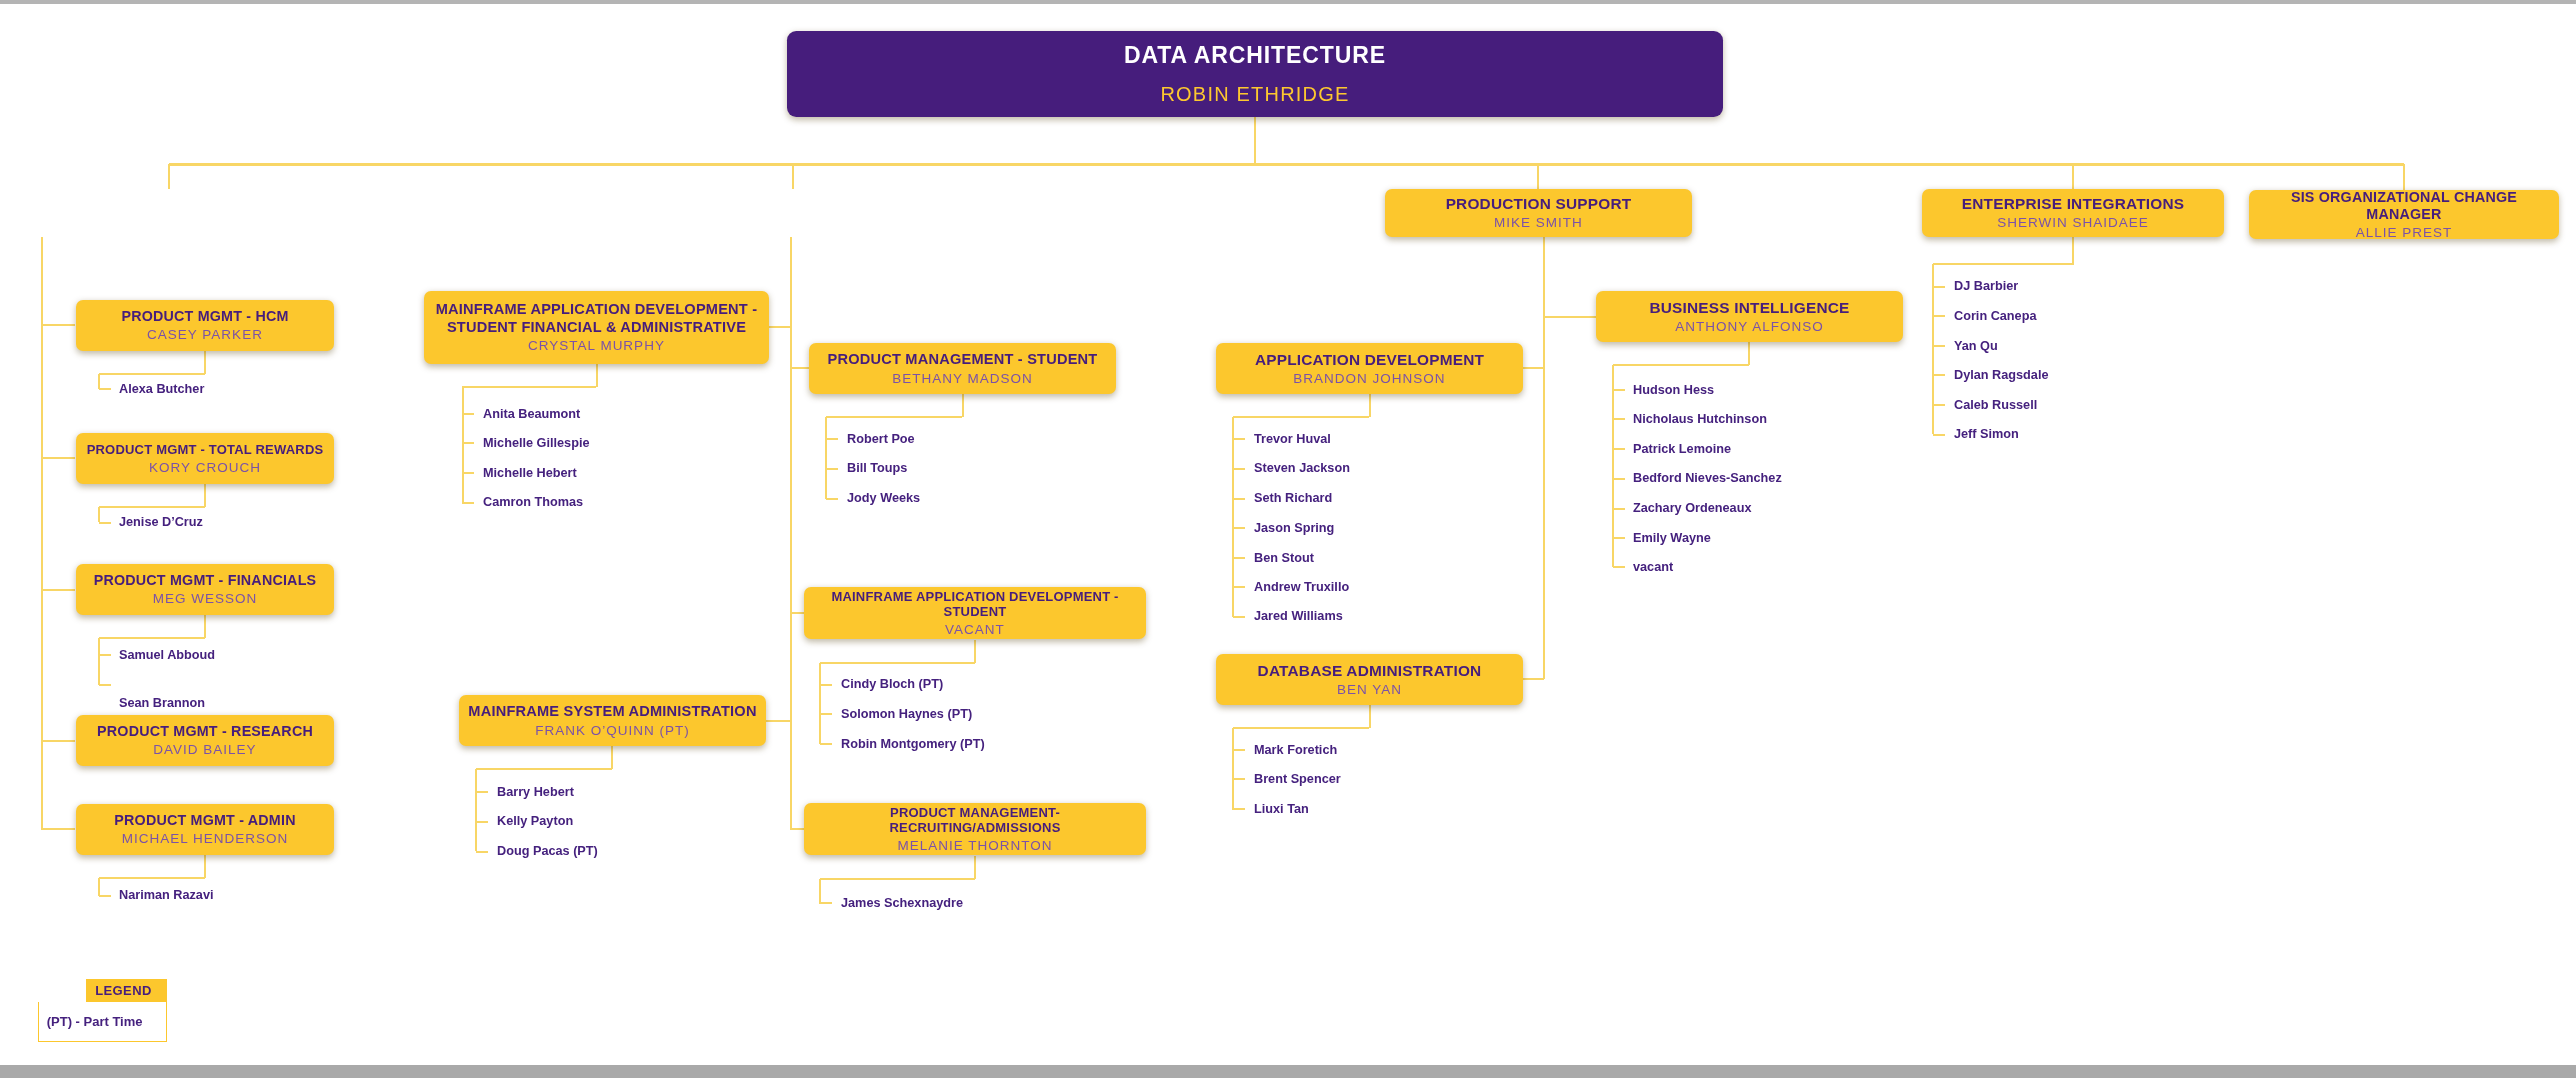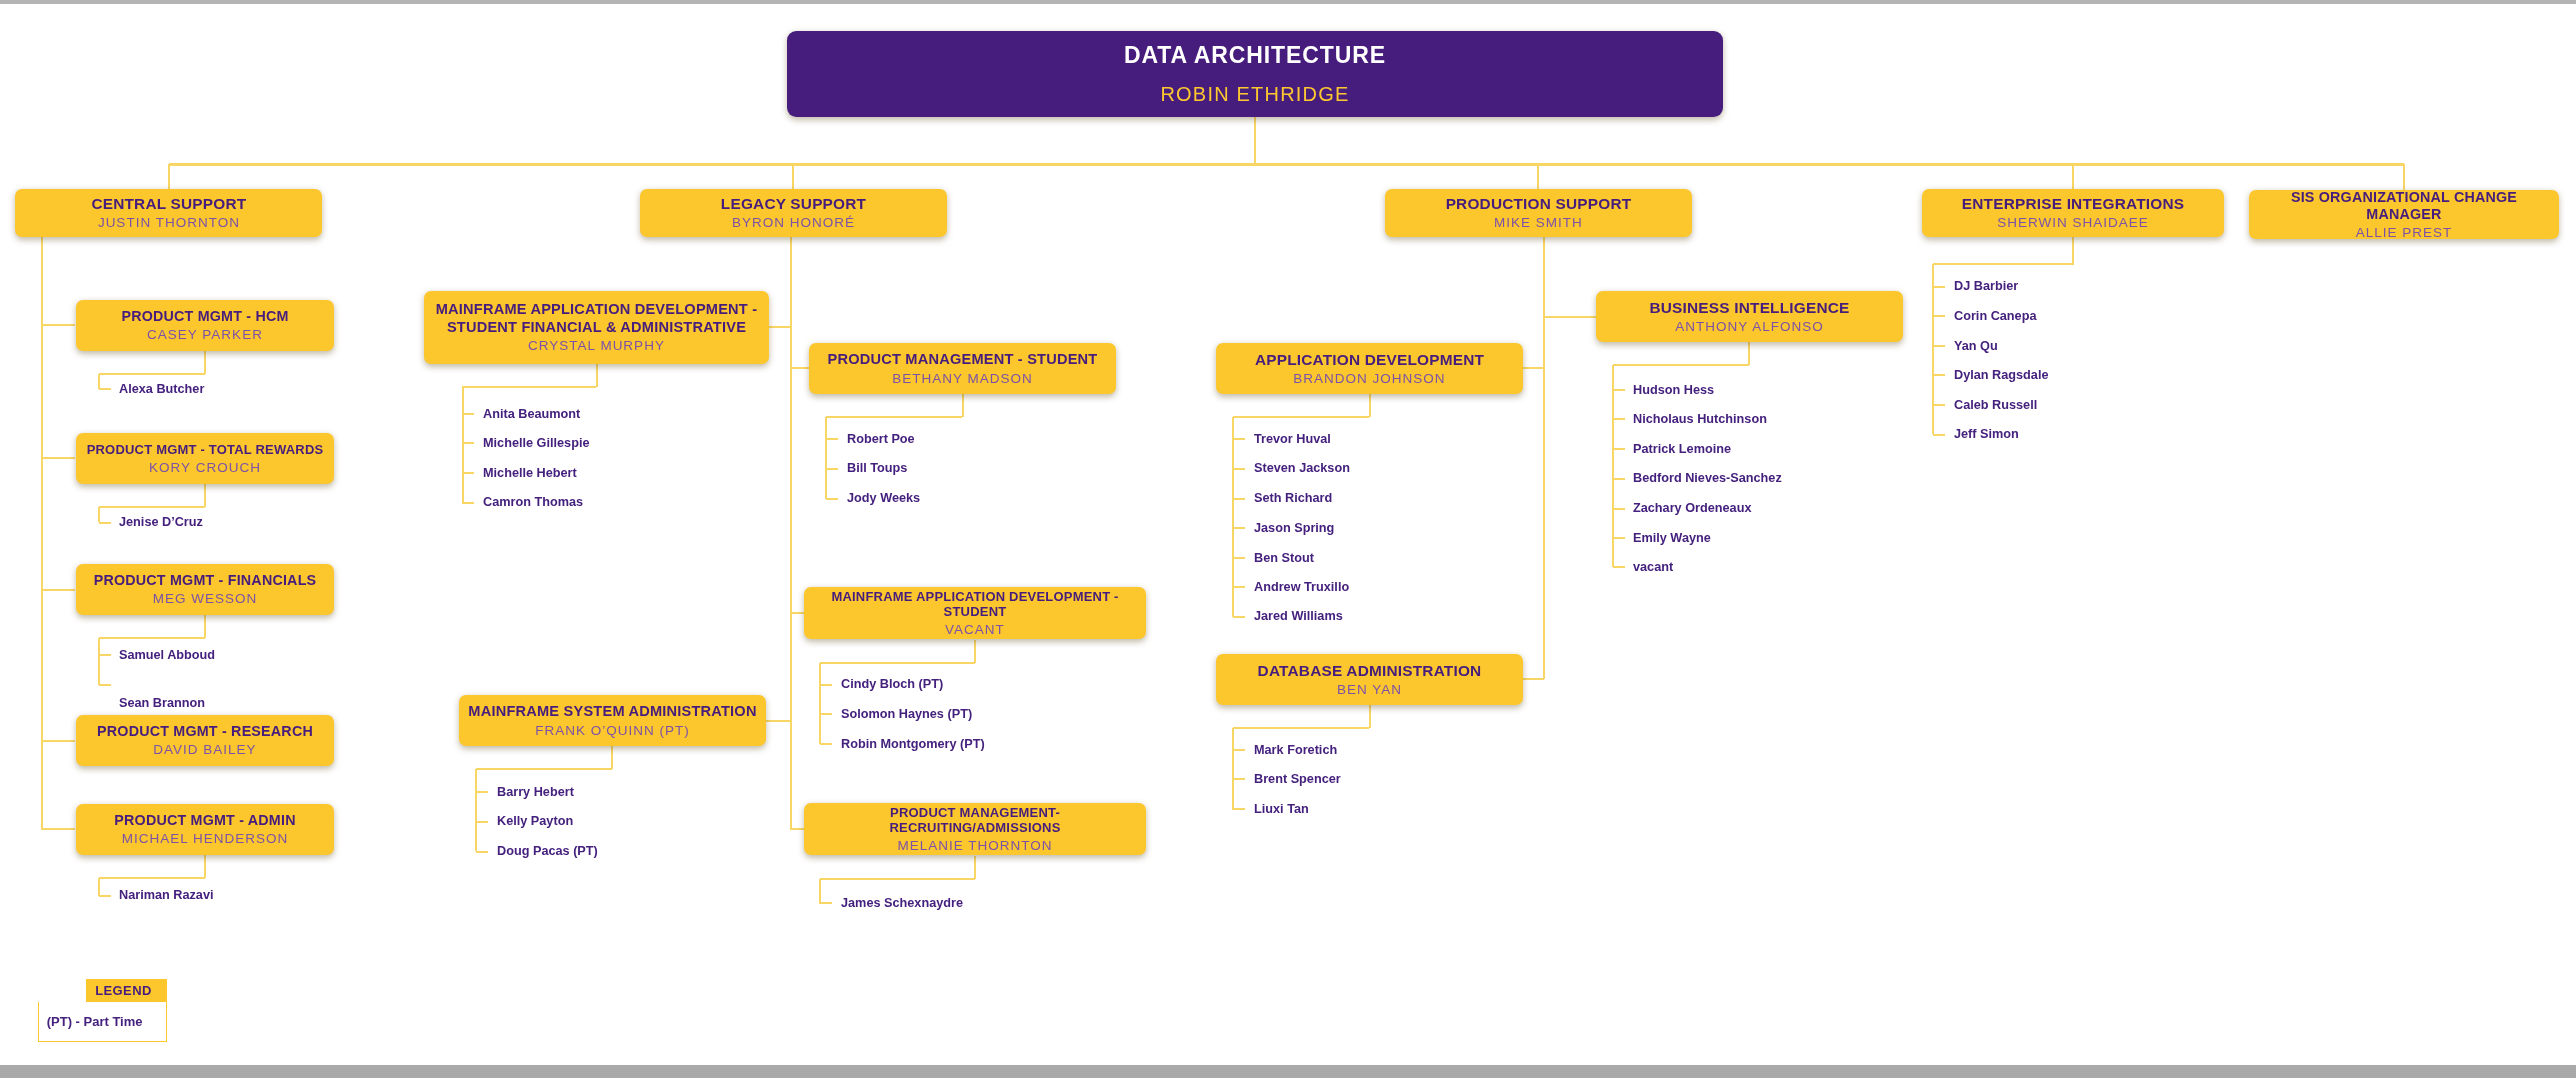--- a/index.html
+++ b/index.html
@@ -61,24 +61,20 @@
   </div>
 
   <div class="edge-bar" style="top:1065px;height:13px;background:#a9a9a9;"></div>
 <div class="org-box root-box" style="left: 787px; top: 31px; width: 936px; height: 86px;">
       <div class="box-title">DATA ARCHITECTURE</div>
       <div class="box-name">ROBIN ETHRIDGE</div>
     </div>
     <div class="line" style="top: 117px; height: 47px; left: 1254px; width: 2.3px;"></div>
     <div class="line" style="left: 169px; width: 2235px; top: 163px; height: 3.1px;"></div>
     <div class="line" style="top: 164px; height: 25px; left: 168px; width: 2.3px;"></div>
-    <div class="org-box" style="left: 15.4px; top: 189px; width: 307px; height: 48px;">
-      <div class="box-title">CENTRAL SUPPORT</div>
-      <div class="box-name">JUSTIN THORNTON</div>
-    </div>
     <div class="line" style="top: 237px; height: 593px; left: 41px; width: 2.3px;"></div>
     <div class="line" style="left: 42px; width: 33px; top: 324px; height: 2.3px;"></div>
     <div class="org-box" style="left: 76px; top: 300px; width: 258px; height: 51px;">
       <div class="box-title" style="font-size: 14.3px;">PRODUCT MGMT - HCM</div>
       <div class="box-name">CASEY PARKER</div>
     </div>
     <div class="line" style="top: 351px; height: 23px; left: 204px; width: 1.9px;"></div>
     <div class="line" style="left: 99px; width: 106px; top: 373px; height: 1.9px;"></div>
     <div class="line" style="top: 374px; height: 15.4px; left: 98px; width: 1.9px;"></div>
     <div class="line" style="left: 99px; width: 12.3px; top: 388px; height: 1.9px;"></div>
@@ -114,24 +110,20 @@
     <div class="org-box" style="left: 76px; top: 804px; width: 258px; height: 51px;">
       <div class="box-title" style="font-size: 14.3px;">PRODUCT MGMT - ADMIN</div>
       <div class="box-name">MICHAEL HENDERSON</div>
     </div>
     <div class="line" style="top: 855px; height: 23px; left: 204px; width: 1.9px;"></div>
     <div class="line" style="left: 99px; width: 106px; top: 877px; height: 1.9px;"></div>
     <div class="line" style="top: 878px; height: 17.7px; left: 98px; width: 1.9px;"></div>
     <div class="line" style="left: 99px; width: 12.3px; top: 895px; height: 1.9px;"></div>
     <div class="member" style="left: 119px; top: 886px;">Nariman Razavi</div>
     <div class="line" style="top: 164px; height: 25px; left: 792px; width: 2.3px;"></div>
-    <div class="org-box" style="left: 640px; top: 189px; width: 307px; height: 48px;">
-      <div class="box-title">LEGACY SUPPORT</div>
-      <div class="box-name">BYRON HONORÉ</div>
-    </div>
     <div class="line" style="top: 237px; height: 593px; left: 790px; width: 2.3px;"></div>
     <div class="line" style="left: 769px; width: 22.4px; top: 326px; height: 2.3px;"></div>
     <div class="org-box" style="left: 424px; top: 291px; width: 345px; height: 73px;">
       <div class="box-title" style="font-size: 14.6px;">MAINFRAME APPLICATION DEVELOPMENT - STUDENT FINANCIAL &amp; ADMINISTRATIVE</div>
       <div class="box-name">CRYSTAL MURPHY</div>
     </div>
     <div class="line" style="top: 364px; height: 23px; left: 596px; width: 1.9px;"></div>
     <div class="line" style="left: 462px; width: 134px; top: 386px; height: 1.9px;"></div>
     <div class="line" style="top: 387px; height: 116px; left: 462px; width: 1.9px;"></div>
     <div class="line" style="left: 462px; width: 12.3px; top: 413px; height: 1.9px;"></div>

